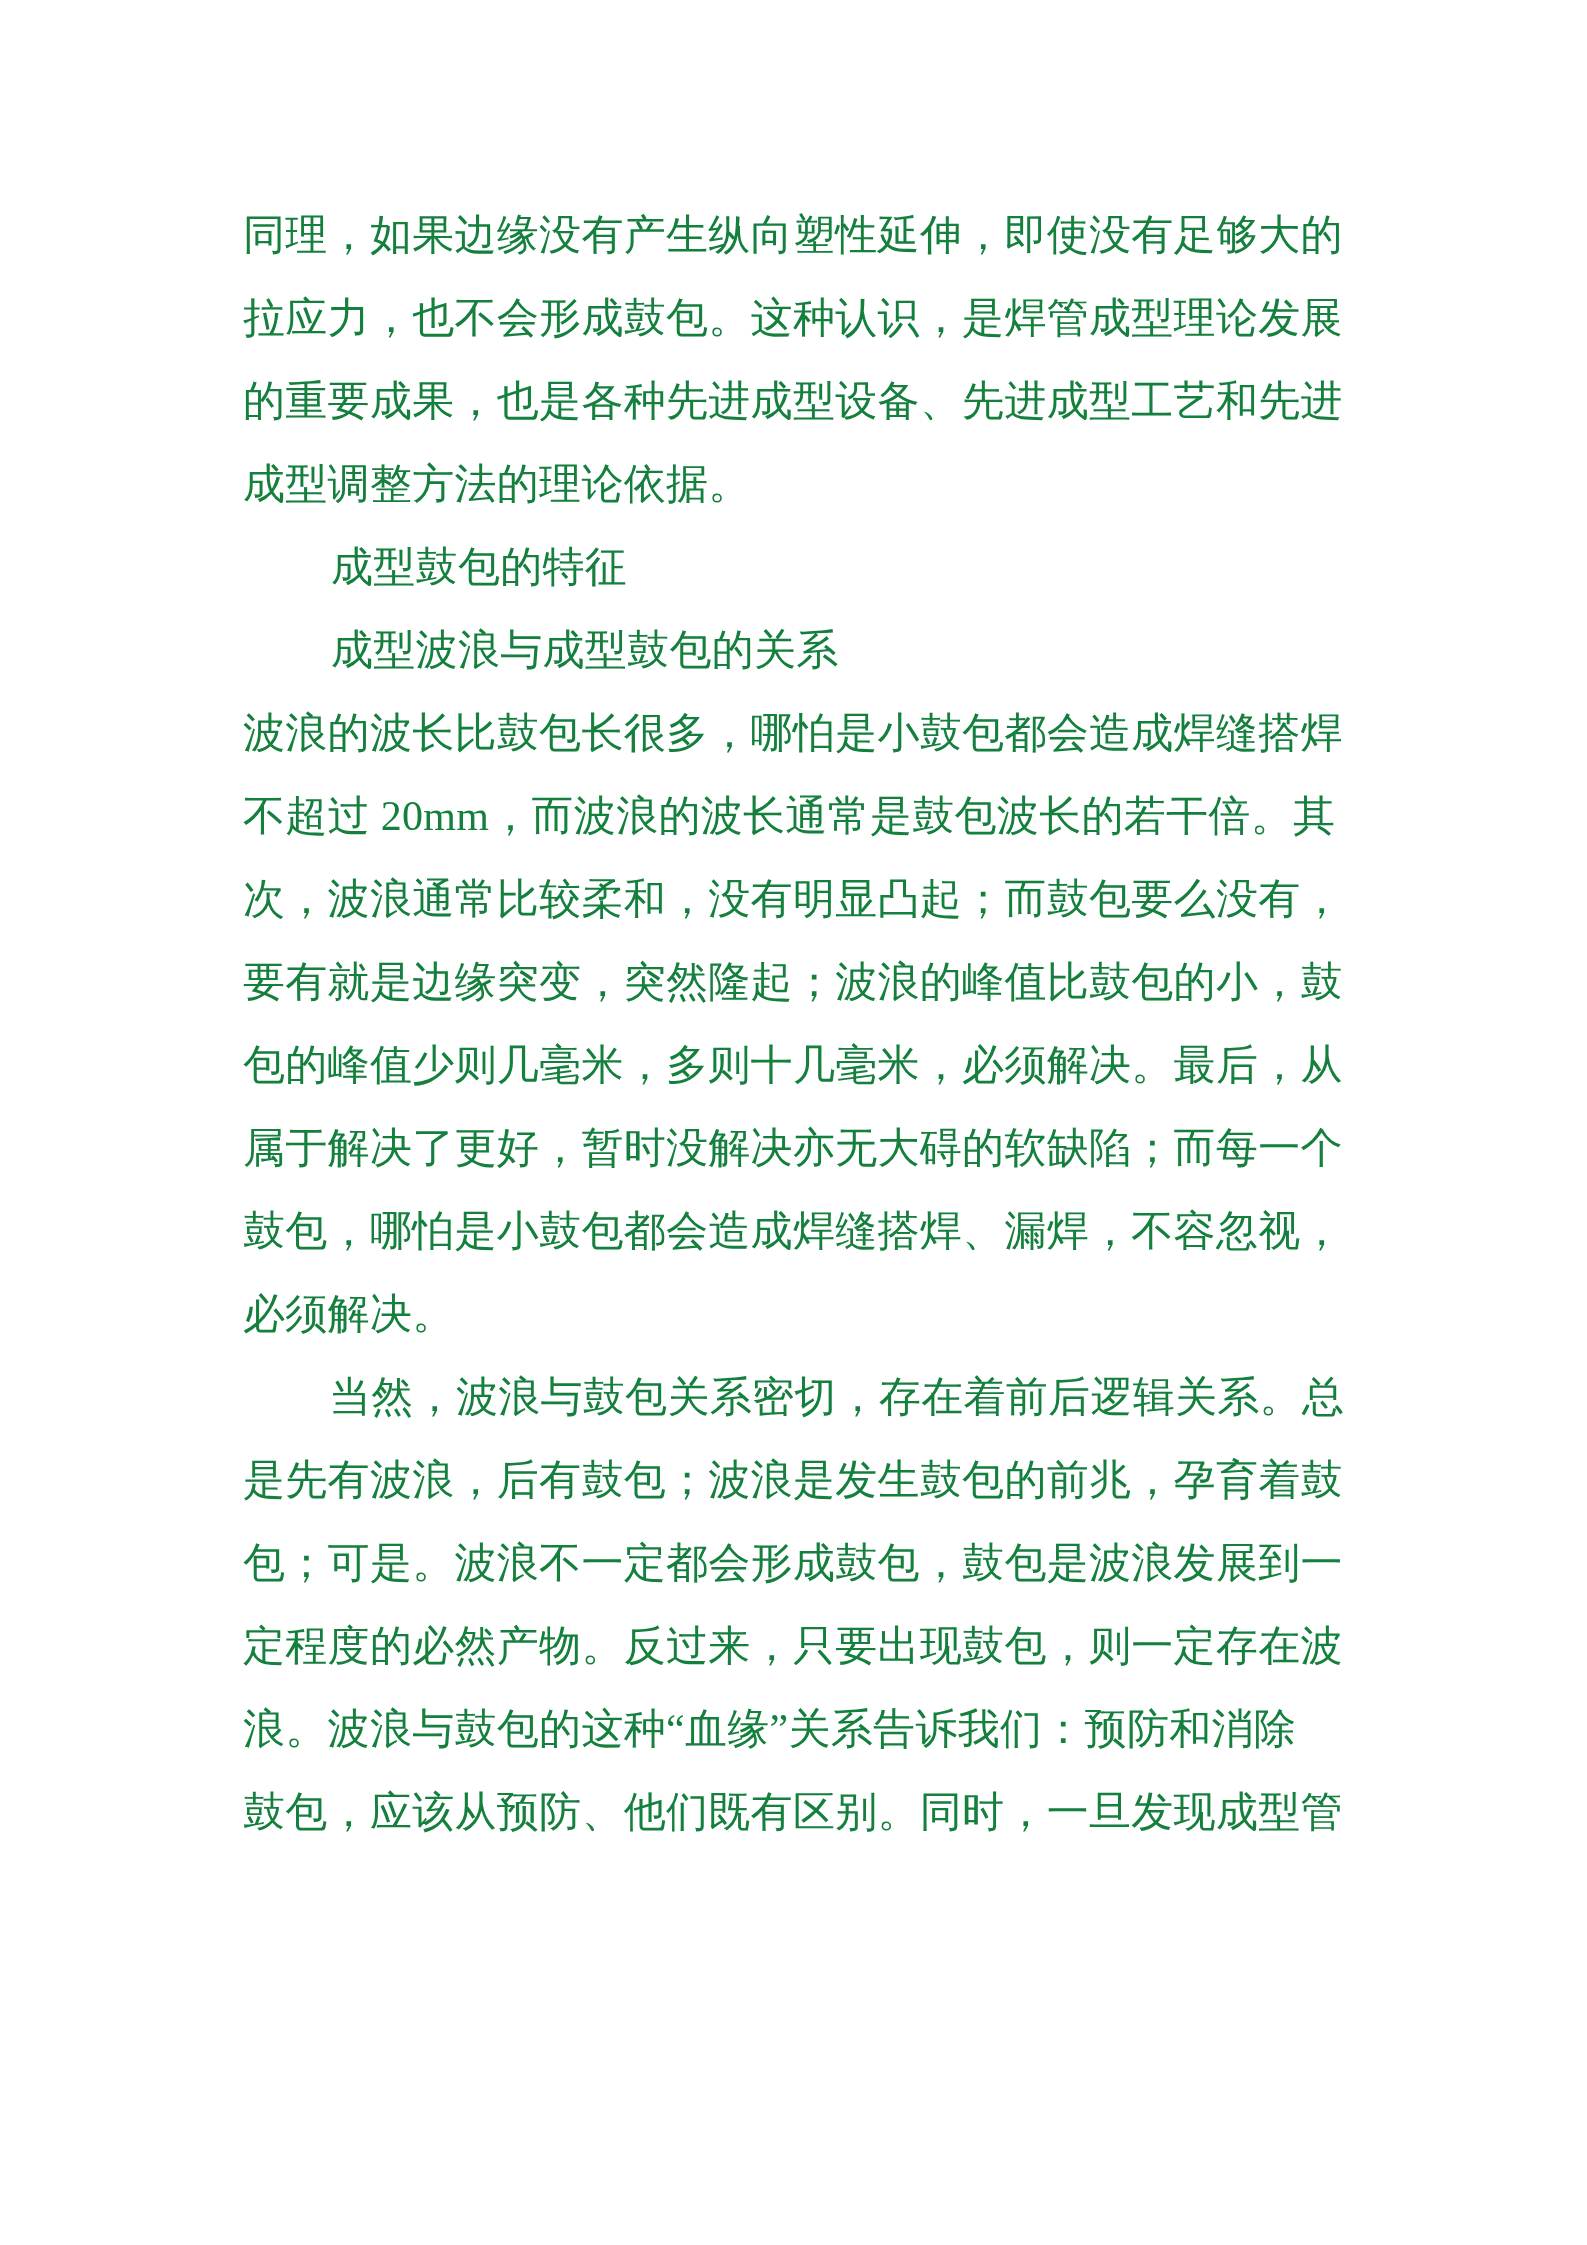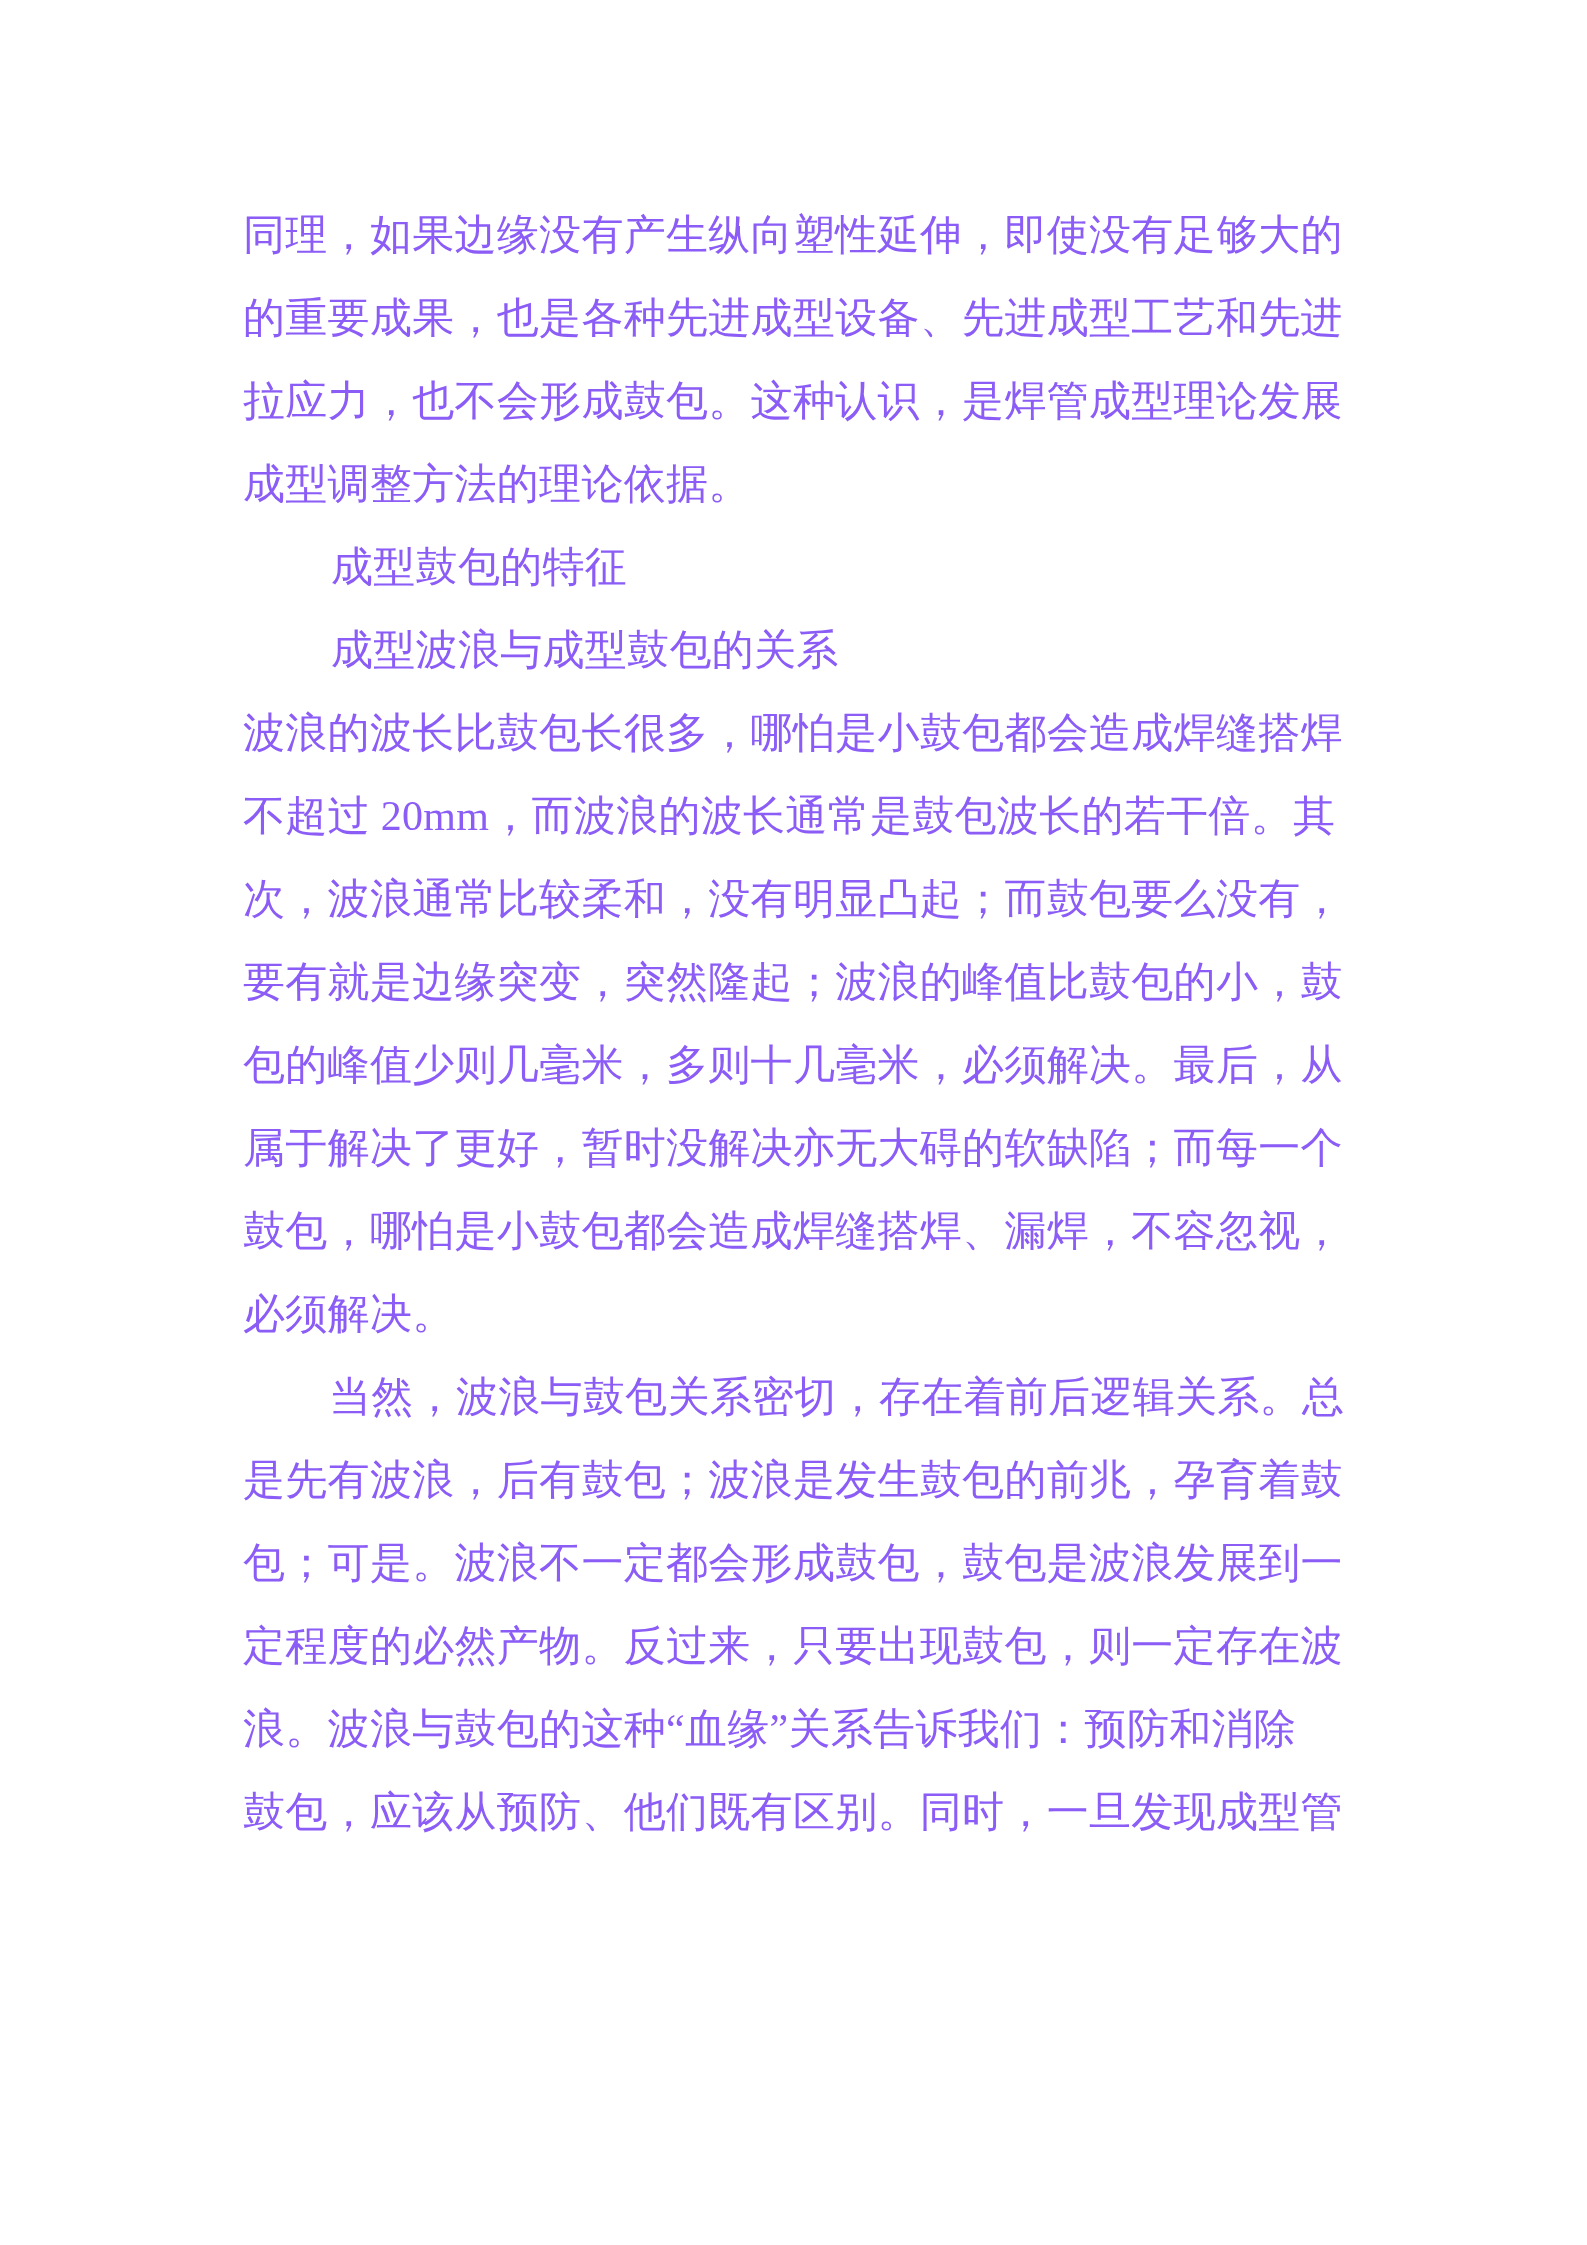--- a/index.html
+++ b/index.html
@@ -28,40 +28,40 @@
     top: 194px;
     width: 1100px;
   }
   .line {
     height: 83px;
     line-height: 83px;
     font-size: 42px;
     letter-spacing: 0.3px;
     white-space: nowrap;
     text-align: left;
-    color: #8b5cf6;
+    color: #15803d;
   }
   .line.indent {
     padding-left: 86px;
   }
   .line.heading {
     font-weight: normal;
     padding-left: 88px;
   }
 </style>
 </head>
 <body>
 
 <div class="page">
   <div class="text-column">
 
     <div>
       <div class="line">同理，如果边缘没有产生纵向塑性延伸，即使没有足够大的</div>
+      <div class="line">拉应力，也不会形成鼓包。这种认识，是焊管成型理论发展</div>
       <div class="line">的重要成果，也是各种先进成型设备、先进成型工艺和先进</div>
-      <div class="line">拉应力，也不会形成鼓包。这种认识，是焊管成型理论发展</div>
       <div class="line">成型调整方法的理论依据。</div>
     </div>
 
     <div>
       <div class="line heading">成型鼓包的特征</div>
       <div class="line heading">成型波浪与成型鼓包的关系</div>
     </div>
 
     <div>
       <div class="line">波浪的波长比鼓包长很多，哪怕是小鼓包都会造成焊缝搭焊</div>

